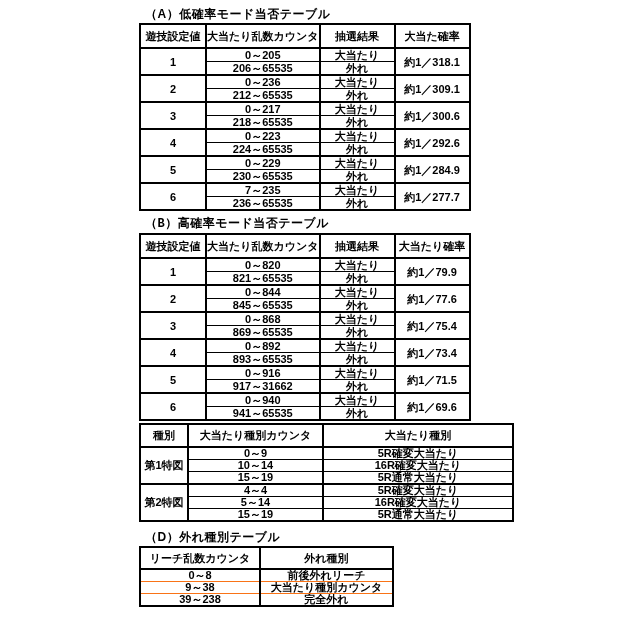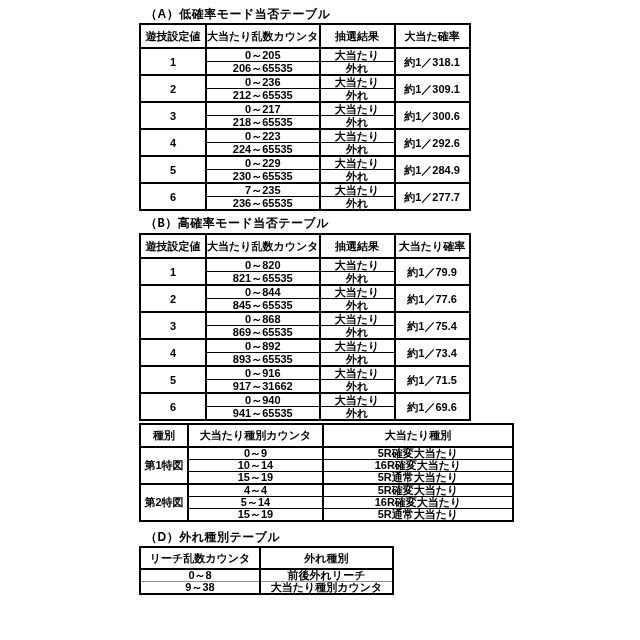--- a/index.html
+++ b/index.html
@@ -270,16 +270,20 @@
     </thead>
     <tbody>
       <tr>
         <td>0～8</td>
         <td>前後外れリーチ</td>
       </tr>
       <tr>
         <td>9～38</td>
         <td>大当たり種別カウンタ</td>
       </tr>
+      <tr>
+        <td>39～238</td>
+        <td>完全外れ</td>
+      </tr>
     </tbody>
   </table>
 
 </div>
 
 </body></html>

